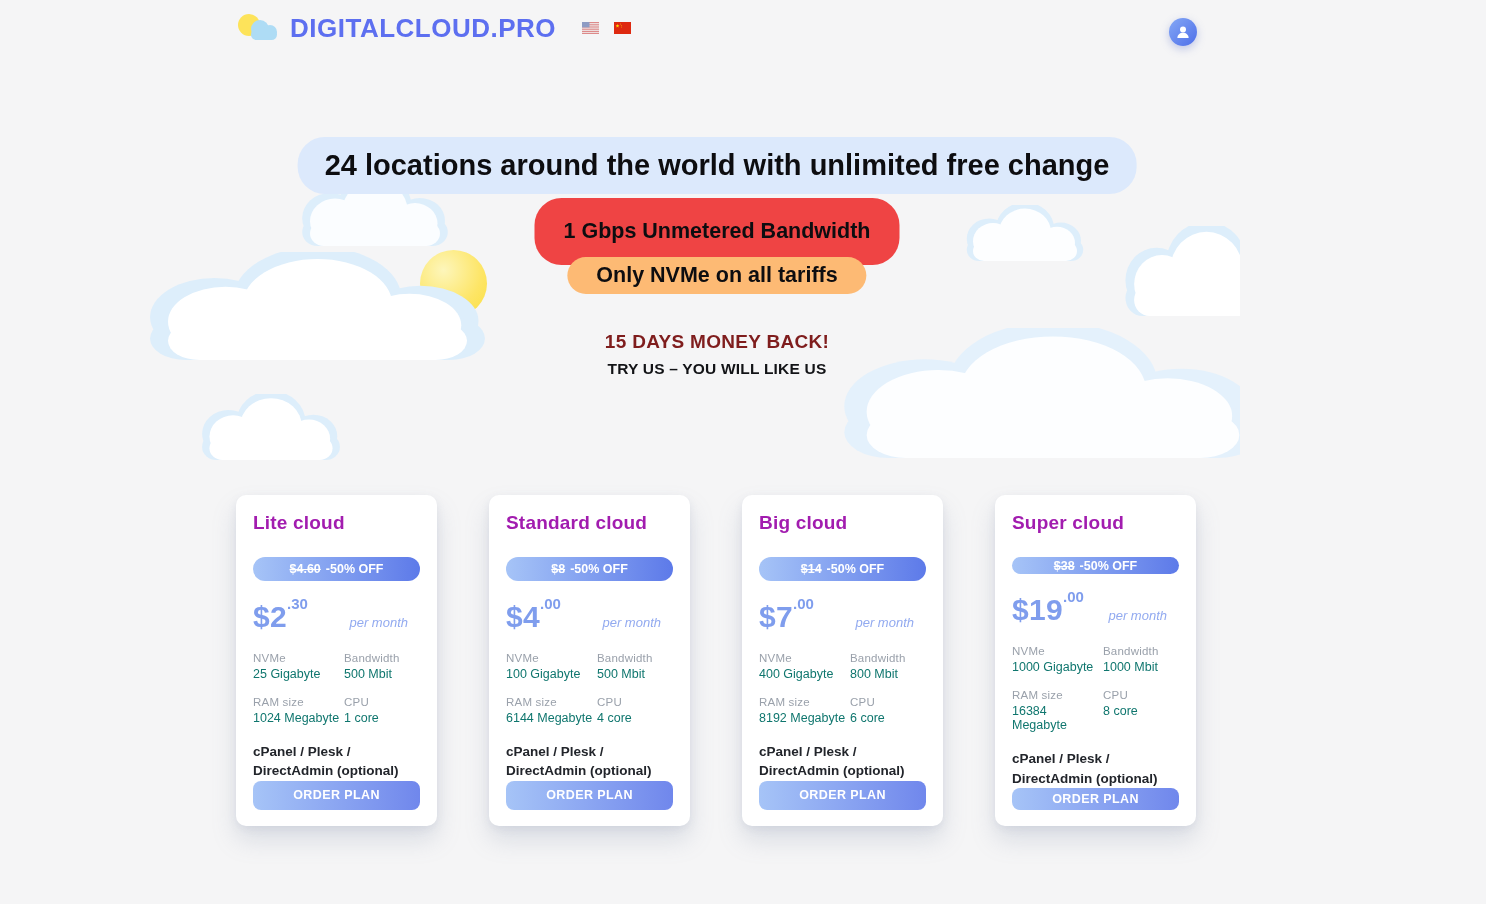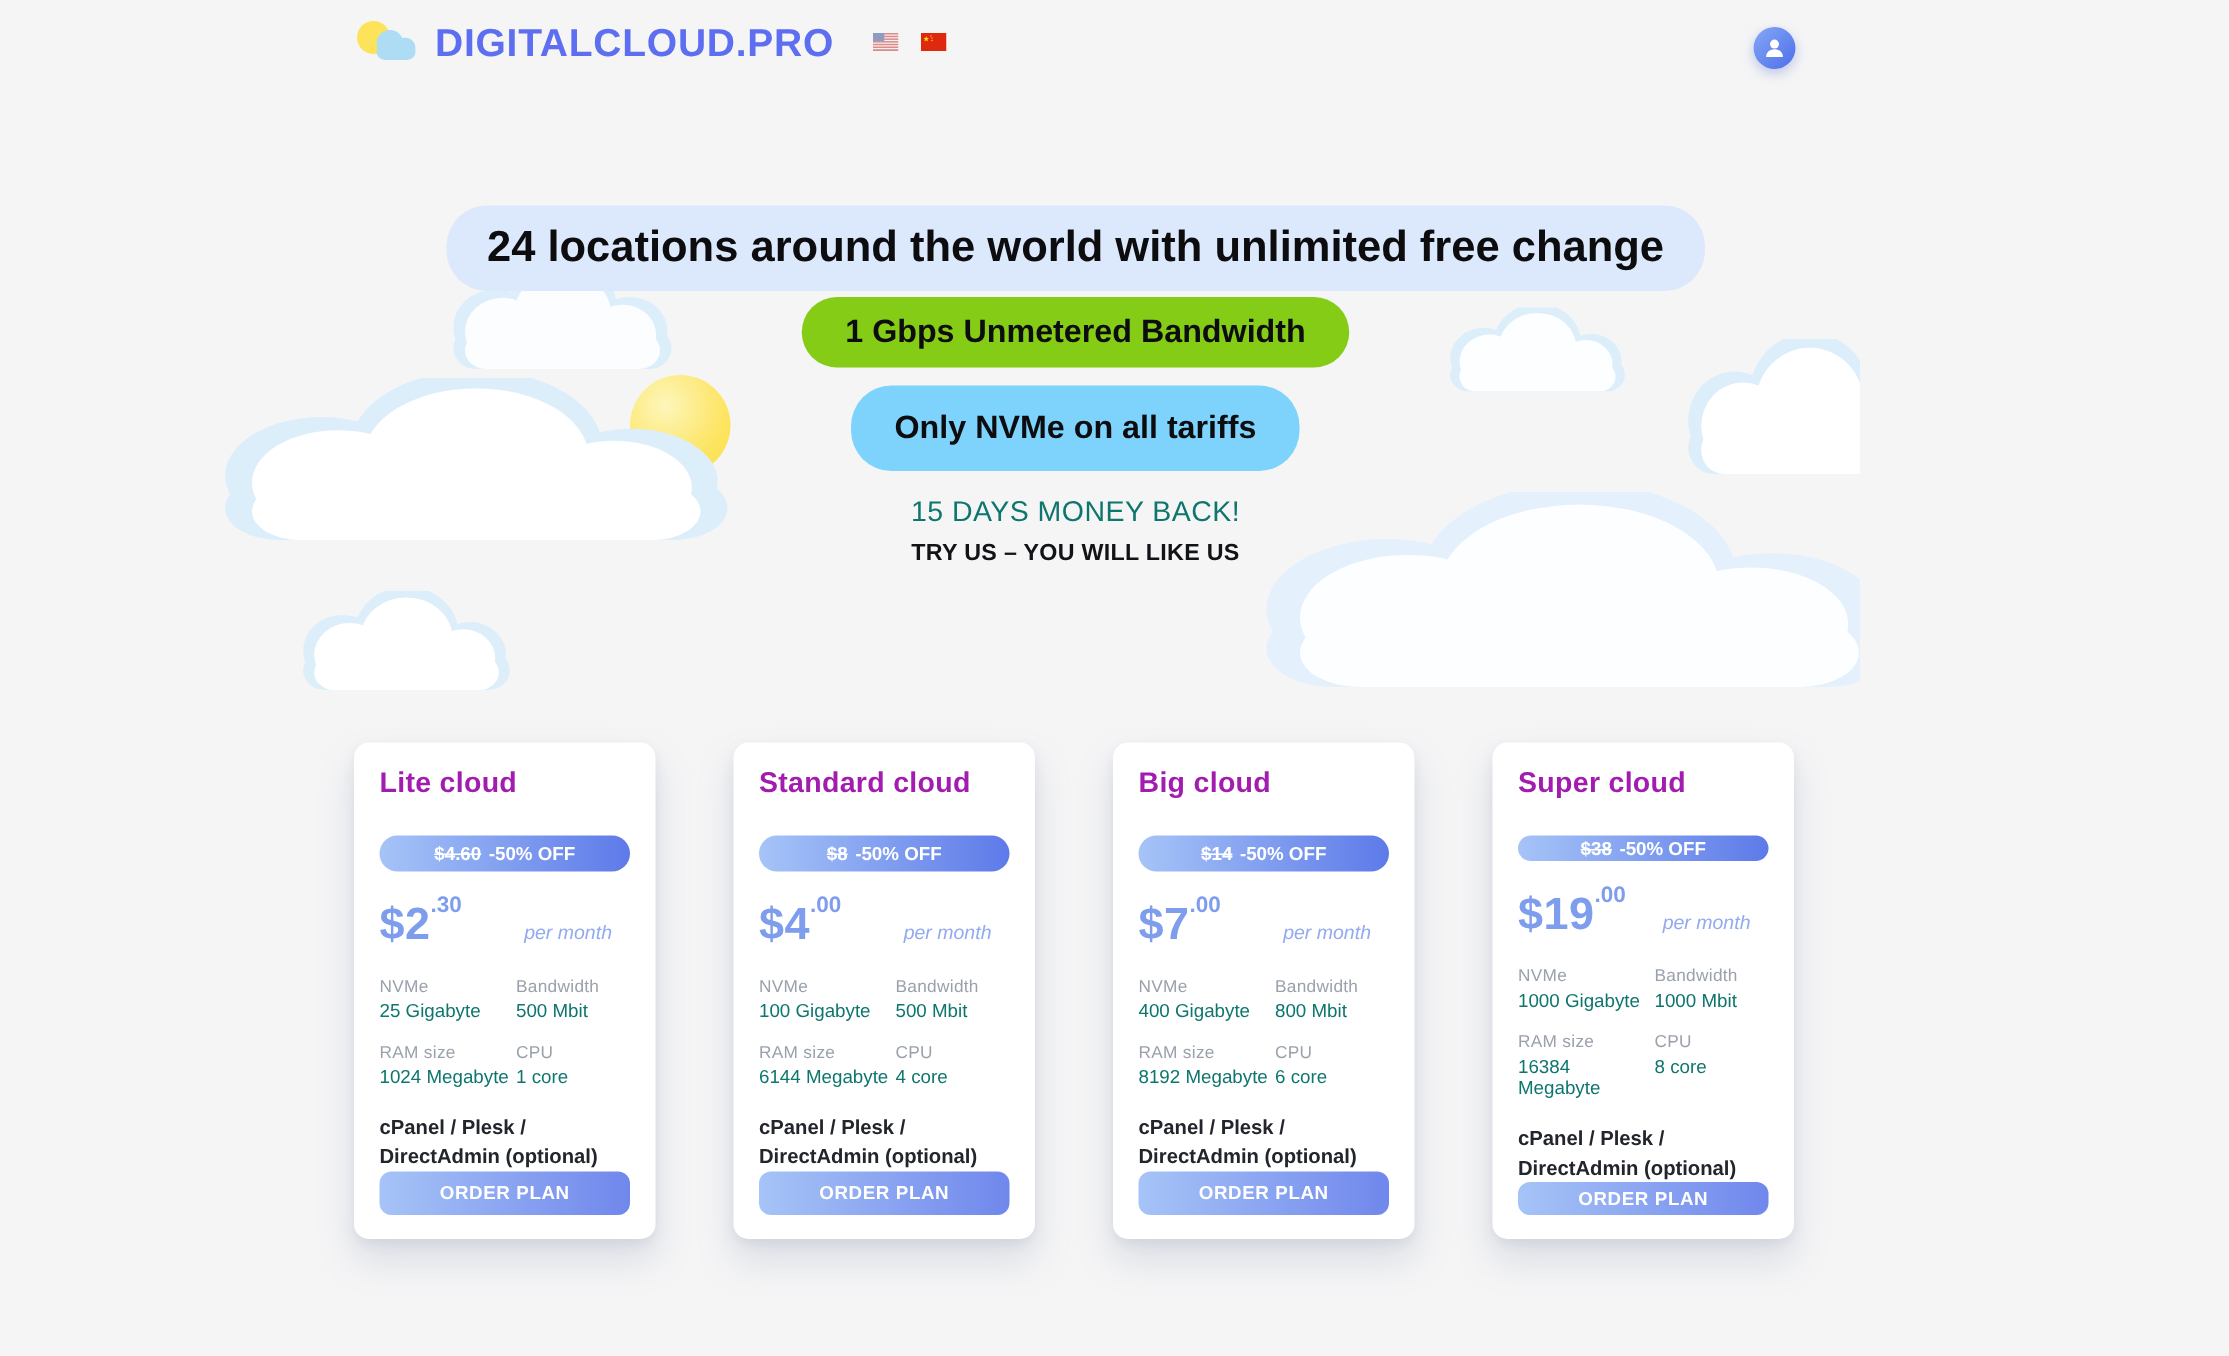--- a/index.html
+++ b/index.html
@@ -35,25 +35,25 @@
     background:radial-gradient(circle at 35% 30%, #fdf6bb, #fde566 60%, #fbdf3f);
   }
 
   
   .hero { position:absolute; left:0; top:0; width:100%; z-index:2; }
   .bubble {
     position:absolute; left:717px; transform:translateX(-50%);
     border-radius:27px; font-weight:bold; color:#0d0d10; text-align:center; white-space:nowrap;
   }
   .bubble-1 { top:137px; font-size:29px; padding:12px 27px; background:#dce9fc; }
-  .bubble-2 { top:198px; font-size:21.5px; padding:11px 29px; background:#84cc16; }
-  .bubble-3 { top:257px; font-size:21.5px; padding:16px 29px; background:#7dd3fc; }
+  .bubble-2 { top:198px; font-size:21.5px; padding:21px 29px; background:#ef4444; }
+  .bubble-3 { top:257px; font-size:21.5px; padding:6px 29px; background:#fdba74; }
   .money-back {
     position:absolute; left:717px; top:331px; transform:translateX(-50%);
-    color:#0f766e; font-size:19px; font-weight:normal; letter-spacing:0.3px; white-space:nowrap;
+    color:#7f1d1d; font-size:19px; font-weight:bold; letter-spacing:0.3px; white-space:nowrap;
   }
   .tagline {
     position:absolute; left:717px; top:360px; transform:translateX(-50%);
     color:#121316; font-size:15.5px; font-weight:bold; letter-spacing:0.2px; white-space:nowrap;
   }
 
   
   .plans { position:absolute; left:236px; top:495px; display:flex; gap:52px; z-index:2; }
   .card {
     width:201px; height:331px; background:#ffffff; border-radius:10px;

